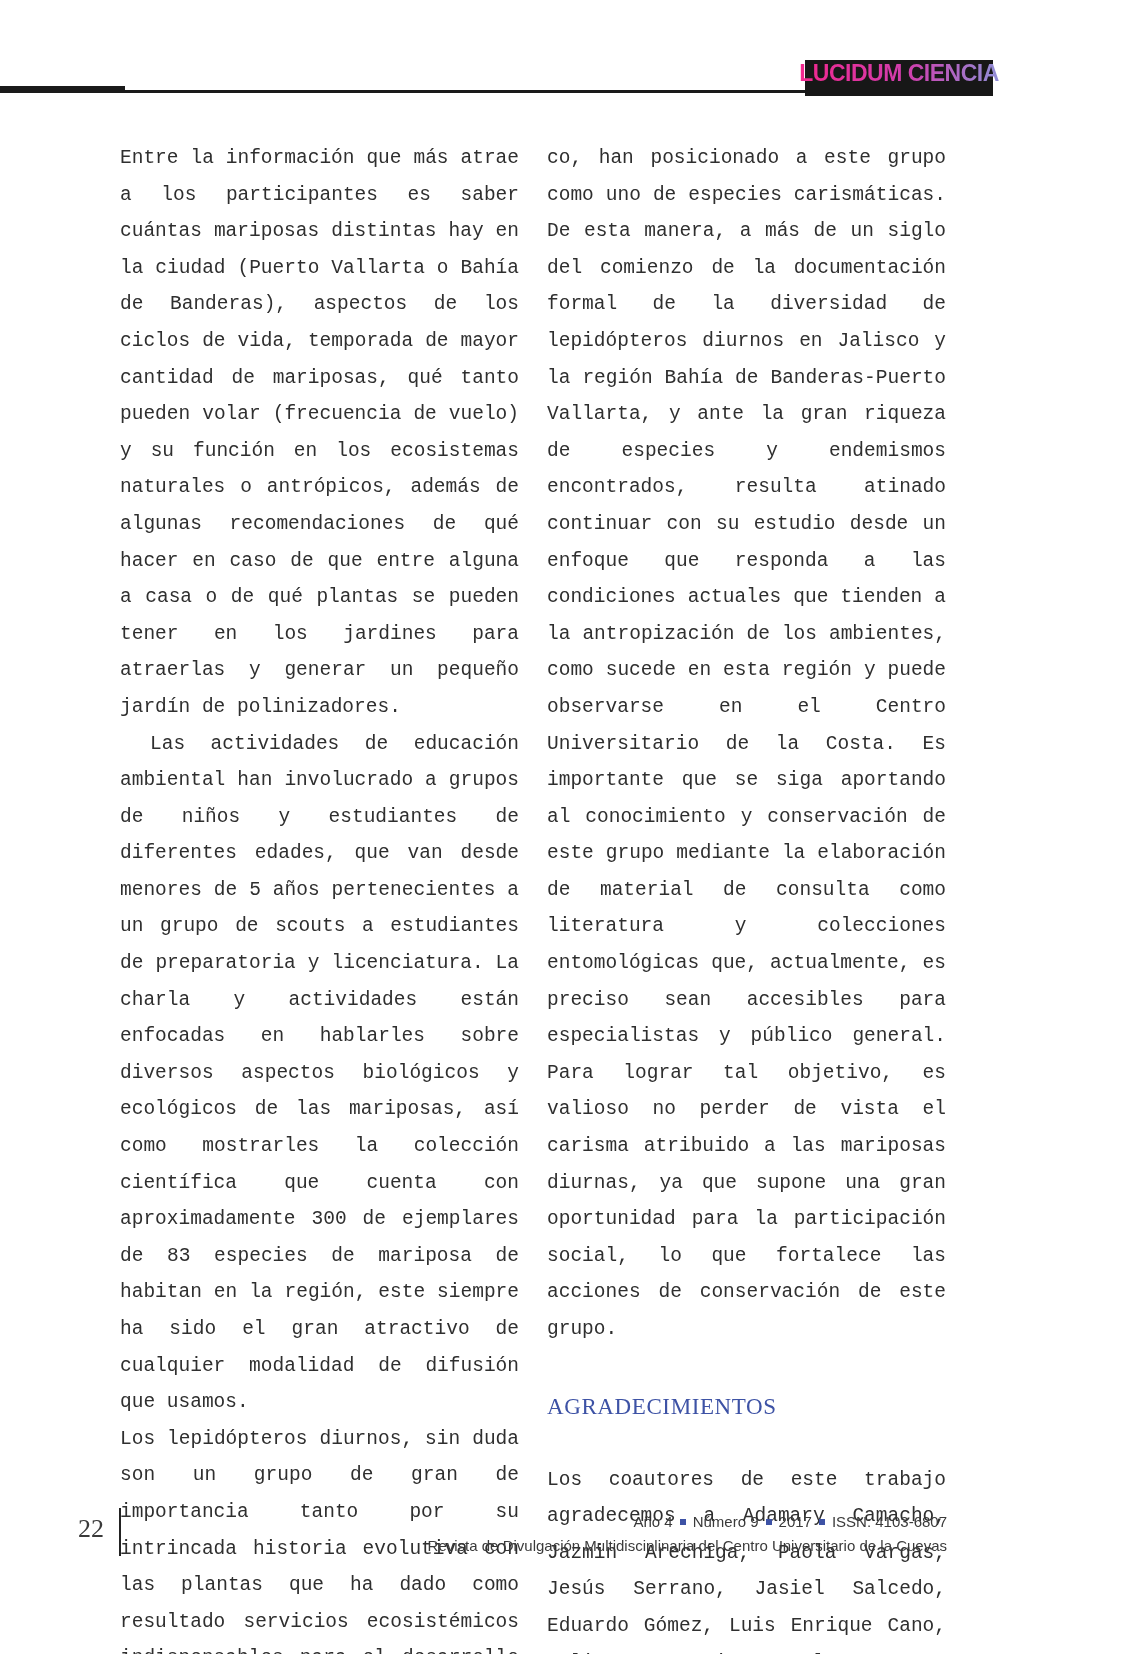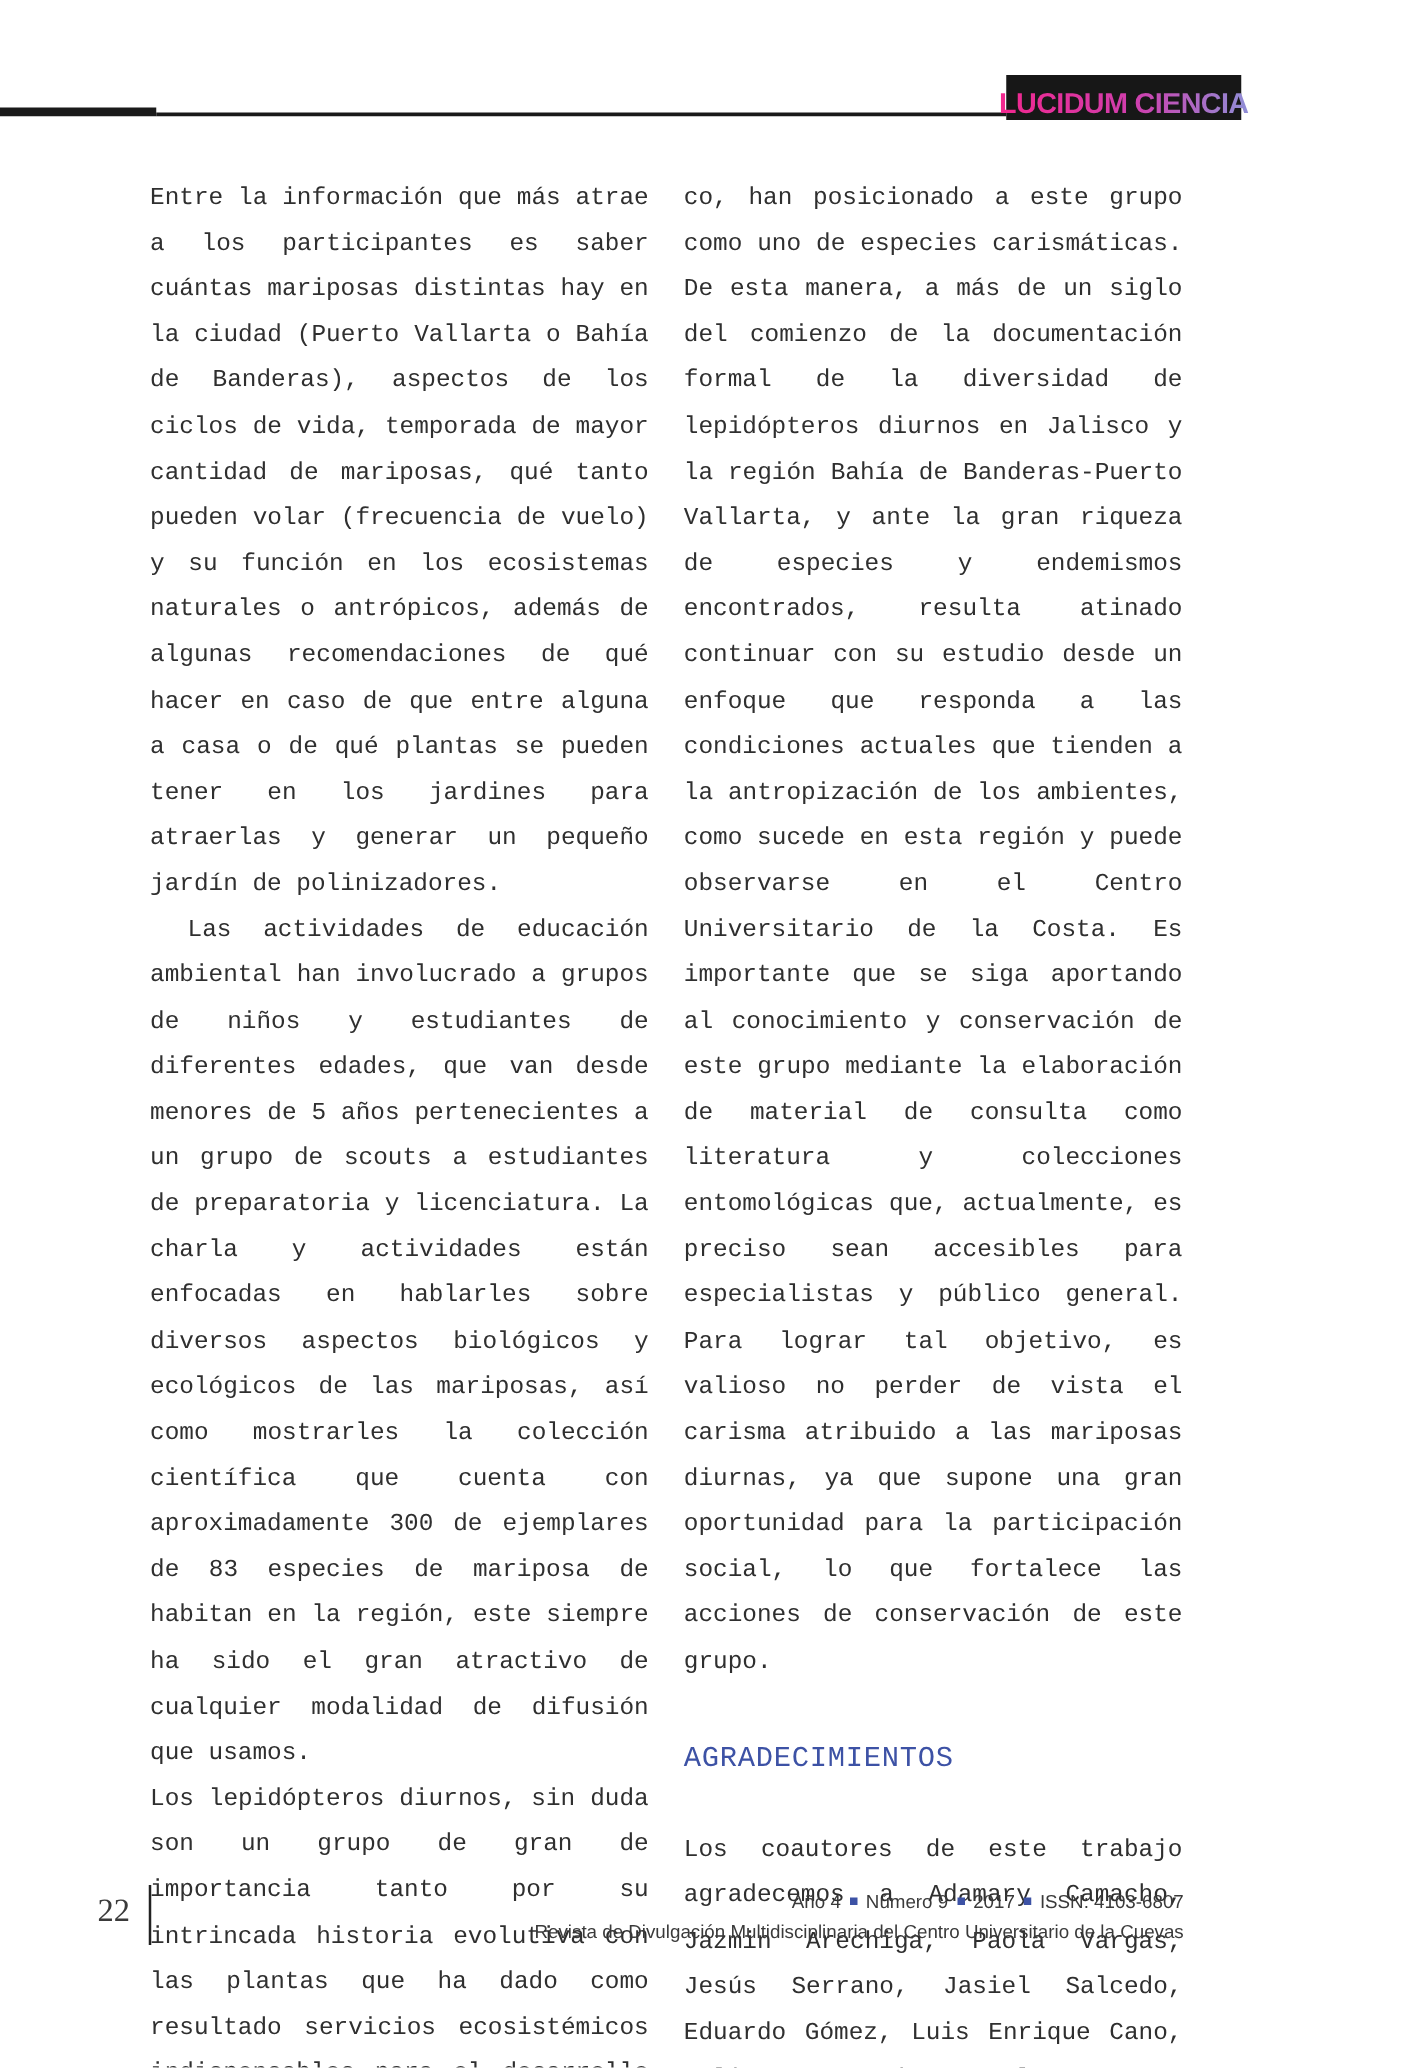--- a/index.html
+++ b/index.html
@@ -14,39 +14,39 @@
     width:1123px;height:1654px;background:#ffffff;position:relative;
     font-family:"Liberation Serif", serif;overflow:hidden;
   }
   .page{position:absolute;inset:0;}
 
   
   .rule-thick{position:absolute;left:0;top:86px;width:125px;height:7px;background:var(--rule);}
   .rule-thin{position:absolute;left:125px;top:90px;width:680px;height:3px;background:var(--rule);}
   .logo-box{
     position:absolute;left:805px;top:60px;width:188px;height:36px;
-    background:var(--logo-bg);display:flex;align-items:flex-end;justify-content:center;
+    background:var(--logo-bg);display:flex;align-items:flex-start;justify-content:center;
   }
   .logo-text{
     font-family:"Liberation Sans", sans-serif;font-weight:bold;font-size:23px;
     letter-spacing:-0.5px;white-space:nowrap;
     background:linear-gradient(90deg,var(--g1) 0%,var(--g2) 55%,var(--g3) 100%);
     -webkit-background-clip:text;background-clip:text;color:transparent;
   }
 
   
   .columns{position:absolute;left:120px;top:140px;width:827px;display:flex;gap:28px;}
   .col{width:399px;}
   .para{
     margin:0;font-size:19.5px;line-height:36.6px;text-align:justify;
     color:var(--text);hyphens:auto;font-family:Liberation Mono, monospace;-webkit-hyphens:auto;
   }
   .para.indent{text-indent:30px;}
   .section-heading{
-    margin:46px 0 42px 0;font-family:Liberation Mono, monospace;font-weight:400;
+    margin:46px 0 42px 0;font-family:Liberation Serif, serif;font-weight:400;
     font-size:23px;letter-spacing:0.6px;color:var(--accent);
   }
 
   
   .page-num{position:absolute;left:78px;top:1514px;font-size:26px;color:#3a3a3a;}
   .page-num-bar{position:absolute;left:119px;top:1508px;width:2px;height:48px;background:#222;}
   .footer-meta{
     position:absolute;right:176px;top:1510px;text-align:right;
     font-family:"Liberation Sans", sans-serif;font-size:15px;color:#3a3a3a;line-height:24px;
   }

